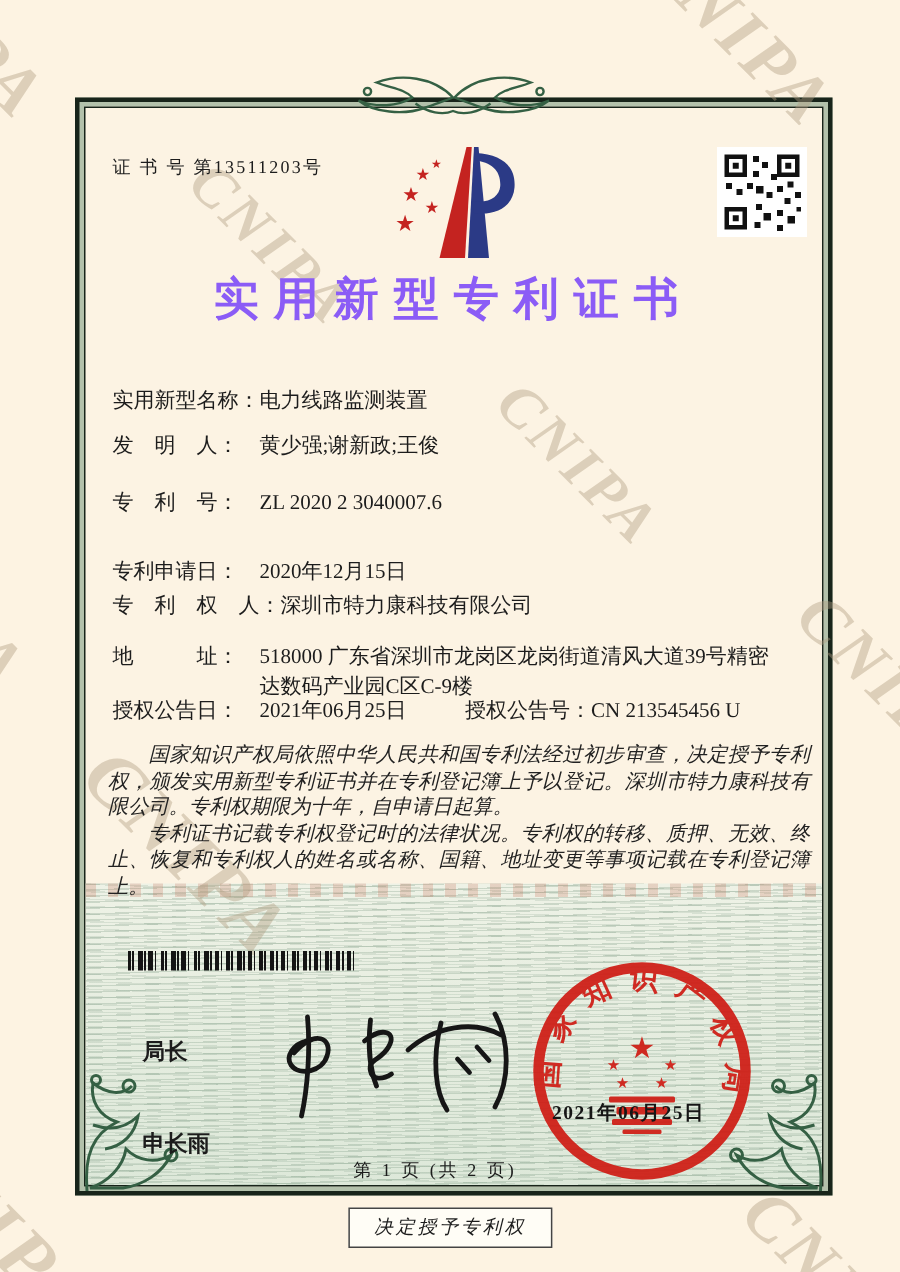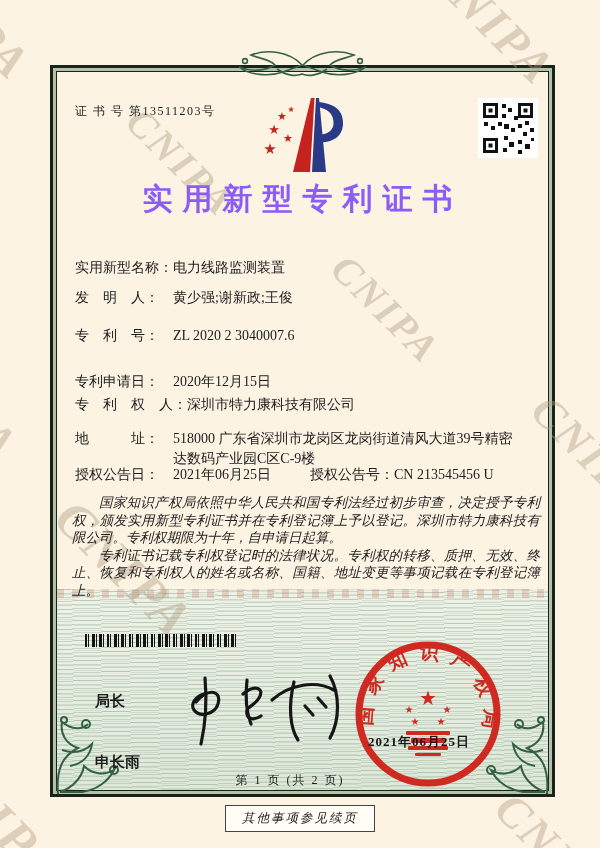--- a/index.html
+++ b/index.html
@@ -255,15 +255,15 @@
       <text x="88" y="86" font-size="10" text-anchor="middle">★</text>
       <rect x="53" y="92" width="44" height="4" rx="1"></rect>
       <rect x="58" y="99" width="34" height="5" rx="1"></rect>
       <rect x="55" y="107" width="40" height="4" rx="1"></rect>
       <rect x="62" y="114" width="26" height="3" rx="1"></rect>
     </g>
   </svg>
   <div class="seal-date">2021年06月25日</div>
 
   <div class="page-info">第 1 页 (共 2 页)</div>
-  <div class="continuation">其他事项参见续页</div>
+  <div class="continuation">决定授予专利权</div>
 
 </div>
 
 </body></html>

